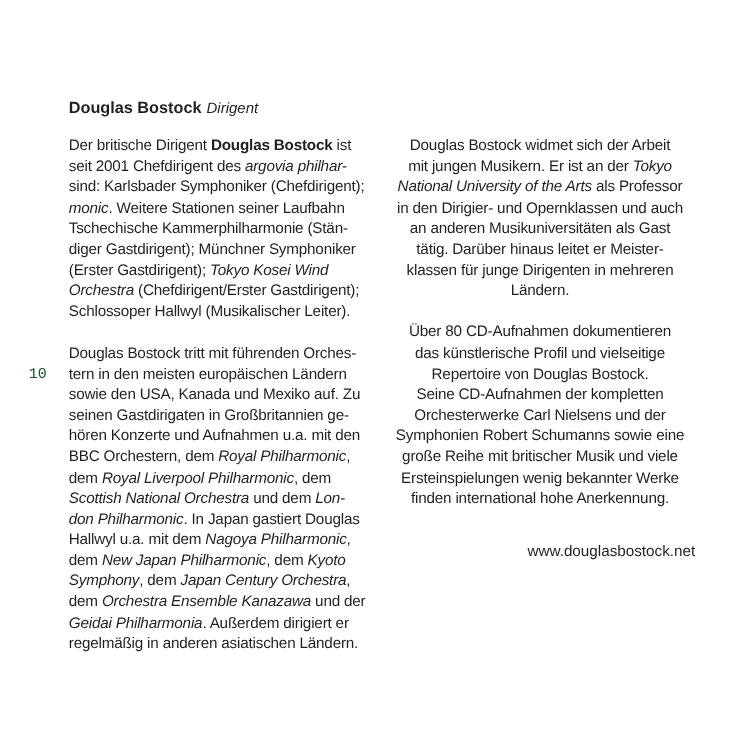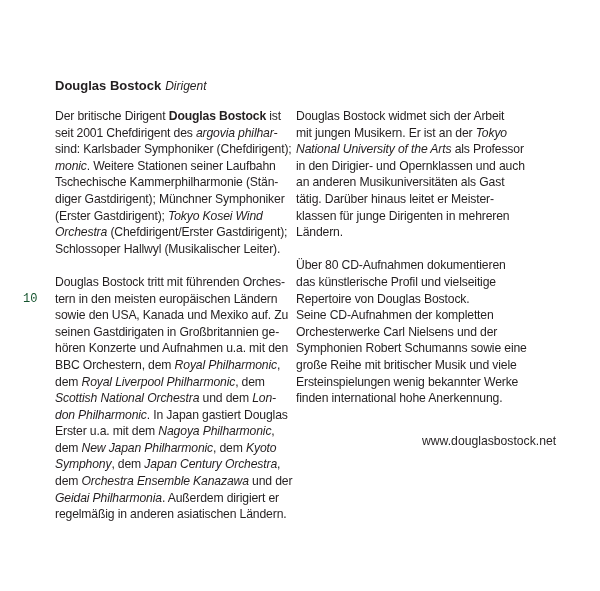--- a/index.html
+++ b/index.html
@@ -11,21 +11,21 @@
       position: absolute; left: 23px; top: 292px;
       font-family: Liberation Mono, monospace; font-size: 12px; color: #14532d;
     }
     .heading {
       position: absolute; left: 55px; top: 78px; font-size: 13px; white-space: nowrap;
     }
     .heading .name { font-weight: bold; }
     .heading .role { font-style: italic; font-size: 12px; margin-left: 4px; }
     .col { position: absolute; font-size: 12.2px; line-height: 16.6px; letter-spacing: -0.15px; }
     .col.left { left: 55px; top: 108px; width: 250px; }
-    .col.right { left: 296px; top: 108px; width: 250px; }
+    .col.right { left: 307px; top: 108px; width: 250px; text-align: center; }
     .col p { margin: 0 0 16.6px 0; }
     .line { display: block; white-space: nowrap; }
     .line b { font-weight: bold; }
     .line i { font-style: italic; }
     .url { position: absolute; left: 422px; top: 434px; font-size: 12.2px; white-space: nowrap; }
   </style>
 </head>
 <body>
 
 <div class="page-number">10</div>
@@ -49,21 +49,21 @@
     <p>
       <span class="line"><span>Douglas Bostock tritt mit führenden Orches-</span></span>
       <span class="line"><span>tern in den meisten europäischen Ländern</span></span>
       <span class="line"><span>sowie den USA, Kanada und Mexiko auf. Zu</span></span>
       <span class="line"><span>seinen Gastdirigaten in Großbritannien ge-</span></span>
       <span class="line"><span>hören Konzerte und Aufnahmen u.a. mit den</span></span>
       <span class="line"><span>BBC Orchestern, dem </span><i>Royal Philharmonic</i><span>,</span></span>
       <span class="line"><span>dem </span><i>Royal Liverpool Philharmonic</i><span>, dem</span></span>
       <span class="line"><i>Scottish National Orchestra</i><span> und dem </span><i>Lon-</i></span>
       <span class="line"><i>don Philharmonic</i><span>. In Japan gastiert Douglas</span></span>
-      <span class="line"><span>Erster u.a. mit dem </span><i>Nagoya Philharmonic</i><span>,</span></span>
+      <span class="line"><span>Hallwyl u.a. mit dem </span><i>Nagoya Philharmonic</i><span>,</span></span>
       <span class="line"><span>dem </span><i>New Japan Philharmonic</i><span>, dem </span><i>Kyoto</i></span>
       <span class="line"><i>Symphony</i><span>, dem </span><i>Japan Century Orchestra</i><span>,</span></span>
       <span class="line"><span>dem </span><i>Orchestra Ensemble Kanazawa</i><span> und der</span></span>
       <span class="line"><i>Geidai Philharmonia</i><span>. Außerdem dirigiert er</span></span>
       <span class="line"><span>regelmäßig in anderen asiatischen Ländern.</span></span>
     </p>
   </div>
 <div class="col right">
     <p>
       <span class="line"><span>Douglas Bostock widmet sich der Arbeit</span></span>

